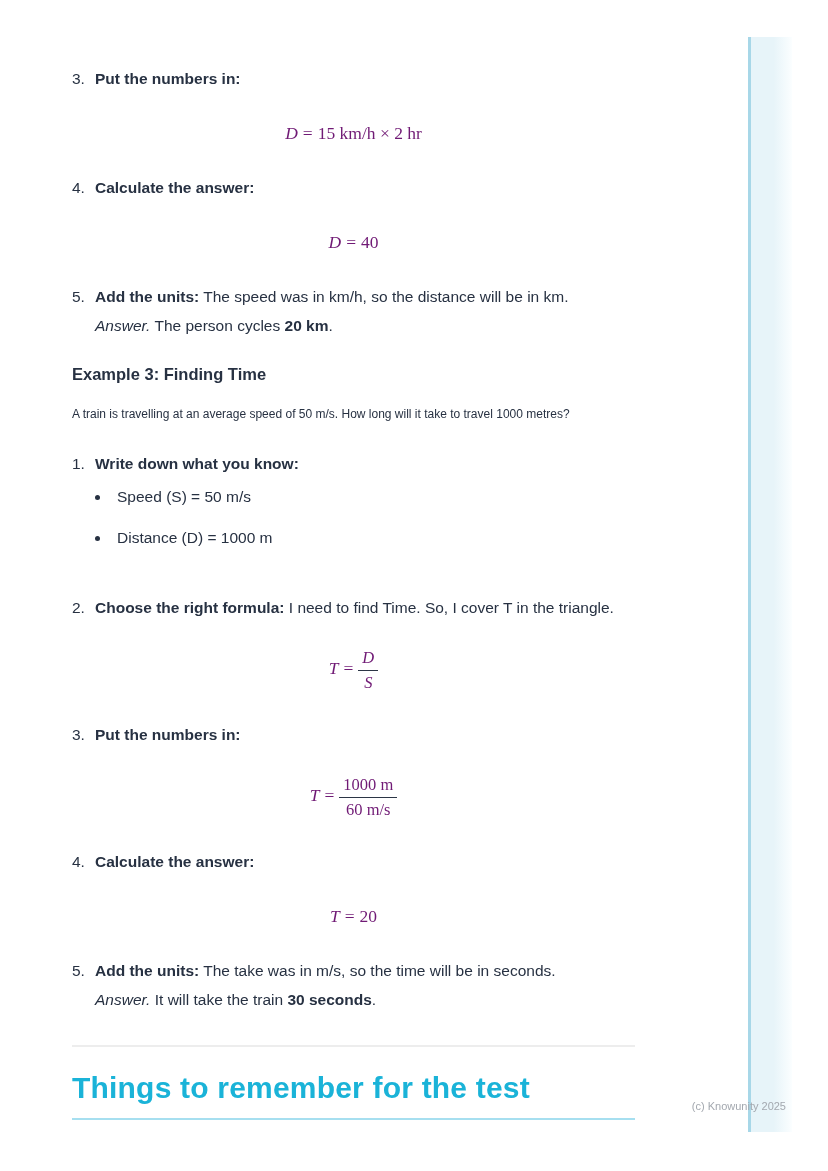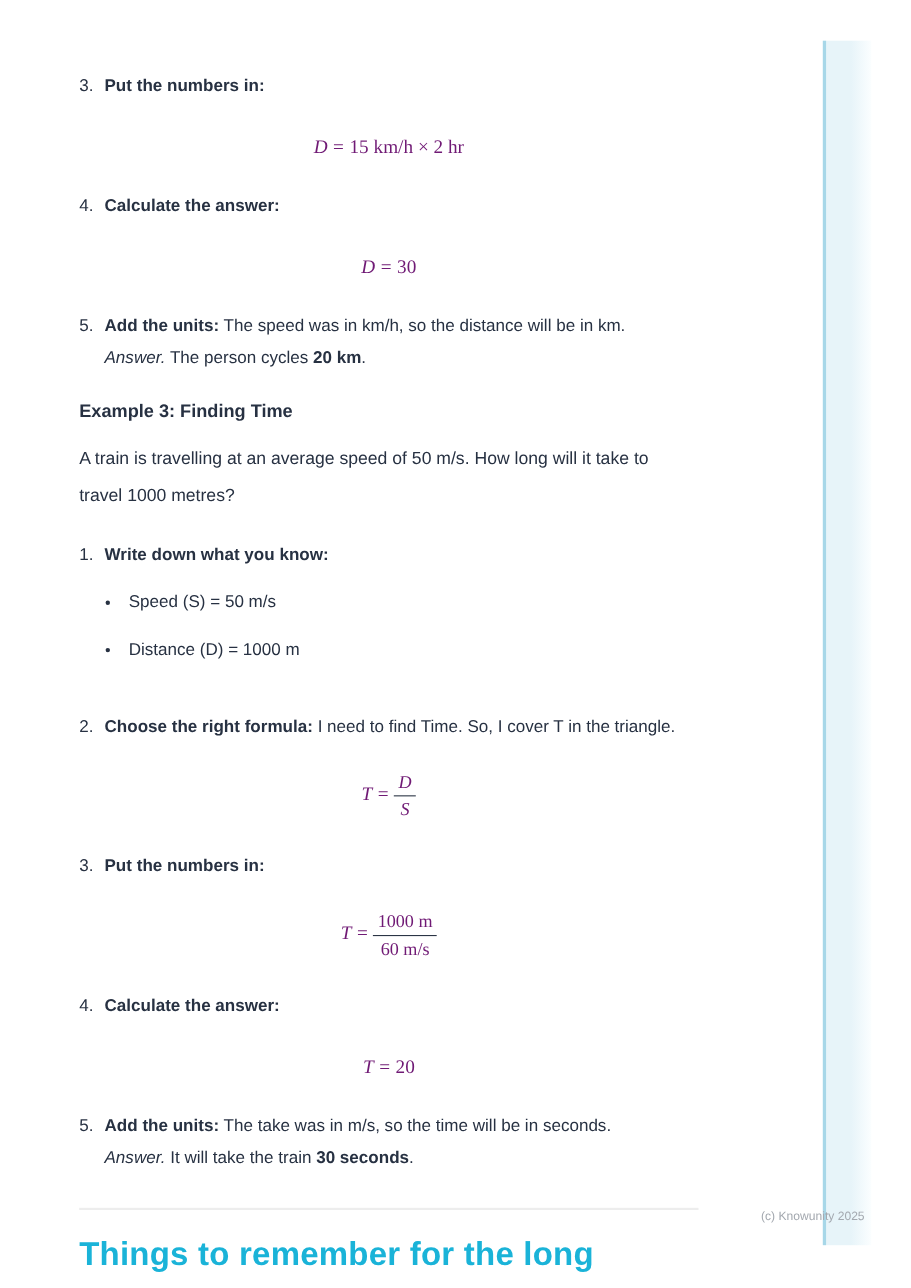--- a/index.html
+++ b/index.html
@@ -32,21 +32,21 @@
   .answer-line { margin-top: 3px; }
   .answer-line em { font-style: italic; }
 
   
   ul.bullets {
     margin: 6px 0 0 0;
     padding-left: 16px;
     list-style: disc;
   }
   ul.bullets li {
-    margin: 18px 0 16px 0;
+    margin: 8px 0 16px 0;
     line-height: 1.6;
     padding-left: 6px;
   }
 
   
   .formula {
     text-align: center;
     margin: 31px 0;
     font-family: "Liberation Serif", serif;
     font-size: 17.5px;
@@ -72,21 +72,21 @@
 
   
   .example-heading {
     font-size: 16.5px;
     font-weight: 700;
     margin: 26px 0 12px 0;
   }
   .intro {
     margin: 18px 0 0 0;
     max-width: 548px;
-    font-size: 16px;
+    font-size: 12px;
     line-height: 2.05;
   }
 
   .divider {
     border: none;
     border-top: 2px solid #ededed;
     margin: 32px 0 0 0;
     width: 100%;
   }
   .section-heading {
@@ -132,21 +132,21 @@
   <div class="formula">
     <span class="var">D</span><span class="eq">=</span><span>15 km/h × 2 hr</span>
   </div>
 
   <div class="step">
     <span class="step-num">4.</span>
     <span class="step-body"><strong>Calculate the answer:</strong></span>
   </div>
 
   <div class="formula">
-    <span class="var">D</span><span class="eq">=</span><span>30</span>
+    <span class="var">D</span><span class="eq">=</span><span>40</span>
   </div>
 
   <div class="step">
     <span class="step-num">5.</span>
     <span class="step-body">
       <strong>Add the units:</strong>
       <span>The speed was in km/h, so the distance will be in km.</span>
       <span class="answer-line" style="display:block">
         <em>Answer.</em>
         <span>The person cycles</span>
@@ -208,17 +208,17 @@
       <span class="answer-line" style="display:block">
         <em>Answer.</em>
         <span>It will take the train</span>
         <strong>30 seconds</strong><span>.</span>
       </span>
     </span>
   </div>
 
   <hr class="divider">
 
-  <h1 class="section-heading">Things to remember for the long</h1>
+  <h1 class="section-heading">Things to remember for the test</h1>
 
 </main>
 
 <div class="watermark">(c) Knowunity 2025</div>
 
 </body></html>

